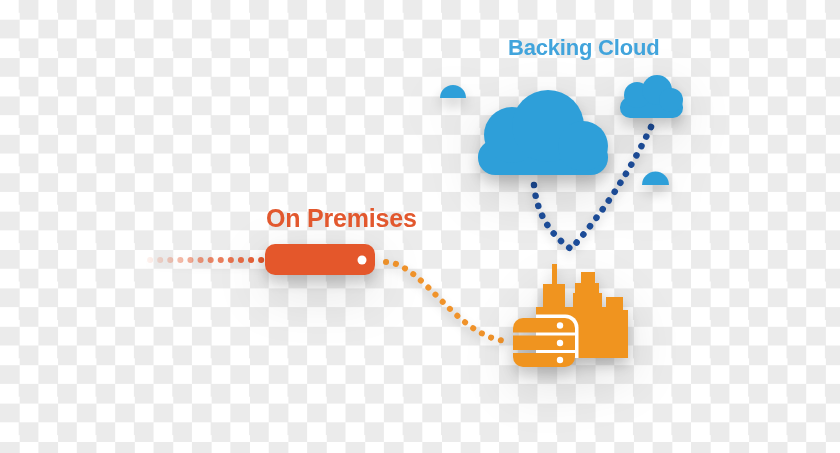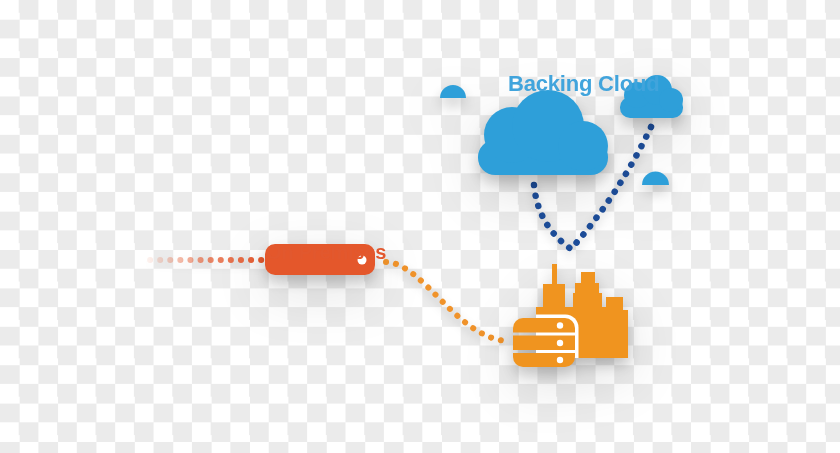--- a/index.html
+++ b/index.html
@@ -26,24 +26,23 @@
   .sh1 { filter: drop-shadow(0 4px 4px rgba(0,0,0,0.16)); }
   .sh2 { filter: drop-shadow(0 7px 7px rgba(0,0,0,0.20)) drop-shadow(0 16px 26px rgba(0,0,0,0.12)); }
 
   .lbl {
     position: absolute;
     font-family: "Liberation Sans", sans-serif;
     font-weight: bold;
     letter-spacing: -0.2px;
     white-space: nowrap;
     line-height: 1.1;
-    margin-top: 36px;
   }
   .lbl-backing  { left: 508px; top: 36px;  font-size: 22px; }
-  .lbl-premises { left: 266px; top: 205px; font-size: 20px; }
+  .lbl-premises { left: 266px; top: 205px; font-size: 25px; }
   .lbl-metro    { left: 527px; top: 396px; font-size: 20px; }
 </style>
 </head>
 <body>
 
 <div class="stage">
 
   <svg class="art" viewBox="0 0 840 453">
     <defs>
       <linearGradient id="fadeL" x1="145" y1="260" x2="263" y2="260" gradientUnits="userSpaceOnUse">

